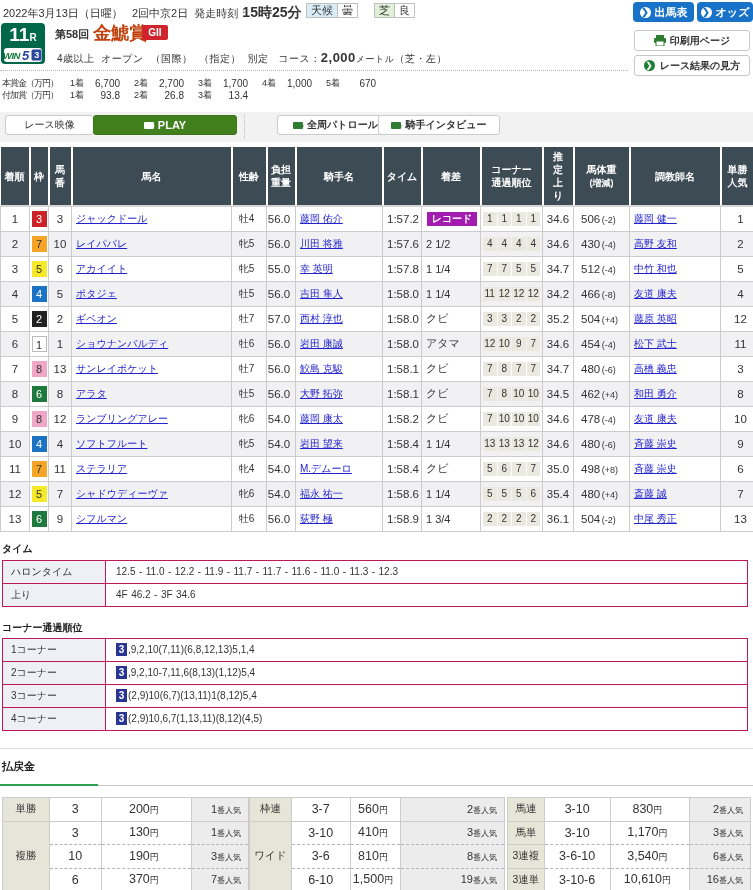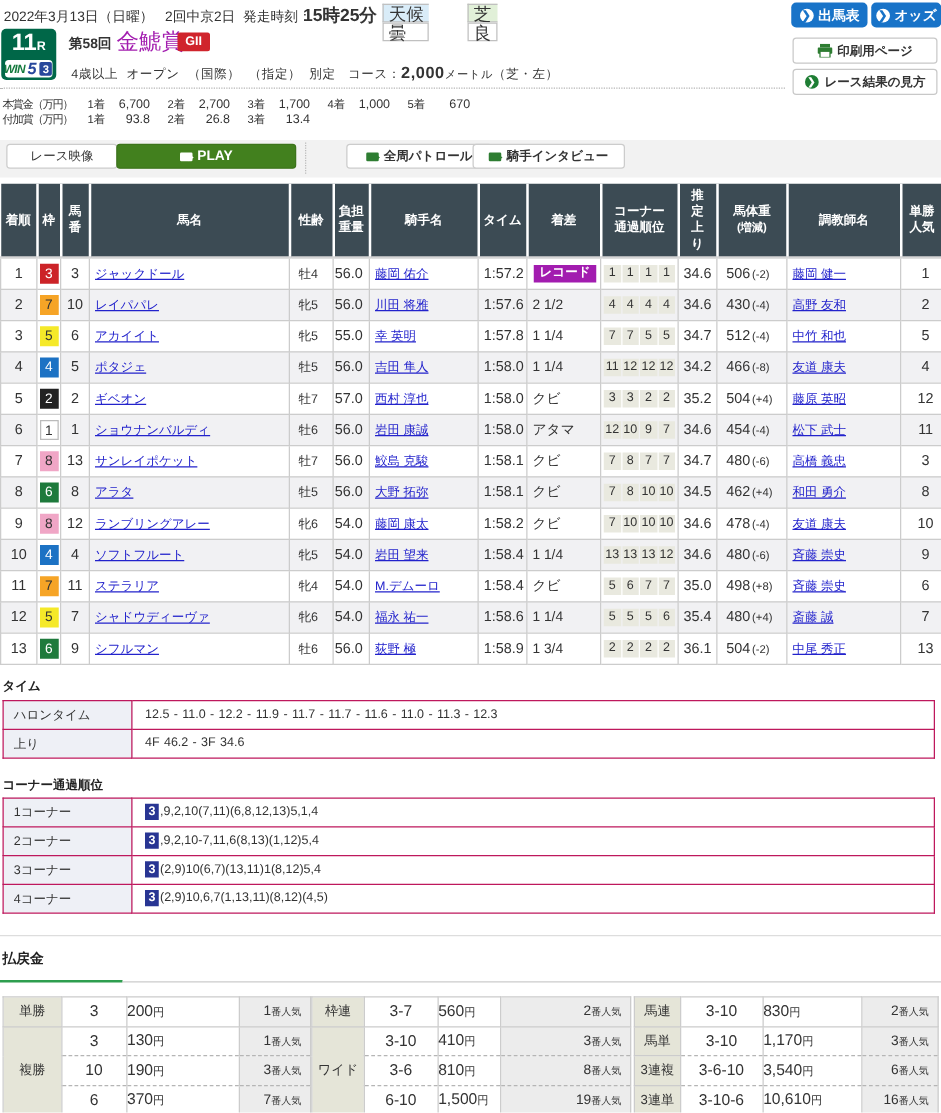--- a/index.html
+++ b/index.html
@@ -2,41 +2,41 @@
 <html lang="ja"><head>
 <meta charset="utf-8">
 <style>
 * { margin:0; padding:0; box-sizing:border-box; }
 html,body { width:753px; height:890px; overflow:hidden; background:#fff;
   font-family:"Liberation Sans", sans-serif; color:#333; }
 a { color:#2323cc; text-decoration:underline; }
 .top { position:relative; height:112px; }
 .dateline { position:absolute; left:3px; top:4px; font-size:11px; color:#333; white-space:nowrap; }
 .dateline b.time { font-size:14px; margin-left:-7px; }
-.wtag { position:absolute; top:3px; display:flex; font-size:14px;flex-direction:column; }
+.wtag { position:absolute; top:3px; display:flex; font-size:11px; }
 .wtag span { display:block; border:1px solid #c0c0c0; padding:2px 4px; line-height:1; height:15px; display:flex; align-items:center; }
 .wtag .lab { background:#d9ecf8; border-right:none; }
 .wtag .lab2 { background:#e1f0d8; border-right:none; }
 .wtag .val { background:#fff; }
 .bluebtn { position:absolute; top:2px; height:20px; background:#1873c8; border-radius:4px; color:#fff;
   font-size:11px; font-weight:bold; display:flex; align-items:center; justify-content:center; }
 .whitebtn { position:absolute; left:634px; width:116px; height:21px; background:#fff; border:1px solid #c8c8c8; border-radius:3px;
   font-size:10px; font-weight:bold; color:#333; display:flex; align-items:center; justify-content:center; }
 .circ { display:inline-block; width:11px; height:11px; border-radius:50%; background:#fff; color:#1873c8;
   font-size:9px; font-weight:bold; text-align:center; line-height:11px; margin-right:4px; }
 .circg { display:inline-block; width:11px; height:11px; border-radius:50%; background:#1e7e34; color:#fff;
   font-size:8px; font-weight:bold; text-align:center; line-height:11.5px; margin-right:5px; }
 .rbox { position:absolute; left:1px; top:23px; width:44px; height:41px; background:#006748; border-radius:4px; }
 .rbox .rno { color:#fff; text-align:center; font-size:19px; font-weight:bold; line-height:24px; letter-spacing:0; }
 .rbox .rno small { font-size:10px; }
 .win5 { position:absolute; left:3px; bottom:2px; width:38px; height:14px; background:#fff; border-radius:3px;
   display:flex; align-items:center; justify-content:center; }
 .titleblk { position:absolute; left:55px; top:21px; white-space:nowrap; }
 .t58 { font-size:11px; font-weight:bold; vertical-align:1px; }
-.tname { font-size:18px; font-weight:normal; color:#a21caf; margin-left:4px; }
+.tname { font-size:18px; font-weight:bold; color:#c2410c; margin-left:4px; }
 .gbox { display:inline-block; background:#d0242c; color:#fff; font-size:10px; font-weight:bold;
   padding:2px 6px; border-radius:2px; margin-left:-5px; vertical-align:3px; }
 .condline { position:absolute; left:57px; top:50px; font-size:10px; white-space:nowrap; letter-spacing:0.5px; }
 .condline b { font-size:13px; }
 .condline .small { font-size:9px; }
 .dotline { position:absolute; left:0; top:70px; width:628px; border-top:1px dotted #b5b5b5; }
 .prize { position:absolute; left:2px; top:78px; font-size:9.5px; }
 .prize table { border-collapse:collapse; }
 .prize td { padding:0; font-size:9px; line-height:11.5px; white-space:nowrap; }
 .prize .lab { width:68px; letter-spacing:-1px; }
@@ -96,21 +96,21 @@
   line-height:13px; text-align:center; font-size:10px; margin-right:1px; }
 .secline { border-top:1px solid #ddd; margin-top:17px; }
 .payhead { font-size:11px; font-weight:bold; color:#222; margin:10px 0 0 2px; }
 .greenline { height:2.5px; background:#2e9e4f; width:98px; margin-top:10px; position:relative; }
 .greenline:after { content:""; position:absolute; left:98px; top:1px; width:655px; border-top:1px solid #ccc; }
 .paywrap { display:flex; margin:11px 0 0 2px; }
 table.pay { border-collapse:collapse; font-size:12.5px; }
 table.pay td { border:1px solid #ccc; height:23.5px; vertical-align:middle; }
 td.plab { background:#e5e5d8; text-align:center; font-size:10.5px; }
 td.pnum { text-align:center; }
-td.pyen { text-align:left; padding-right:5px; }
+td.pyen { text-align:center; padding-right:5px; }
 td.pyen small { font-size:9px; }
 td.pnin { background:#ececec; text-align:right; padding-right:7px; font-size:11px; }
 td.pnin small { font-size:8px; }
 tr.dash td { border-top:1px dashed #b5b5b5; }
 tr.bd td { border-bottom:1px dashed #b5b5b5; }
 table.pay td.plab { border-style:solid; border-color:#ccc; }
 </style>
 </head>
 <body>
 <div class="top">

